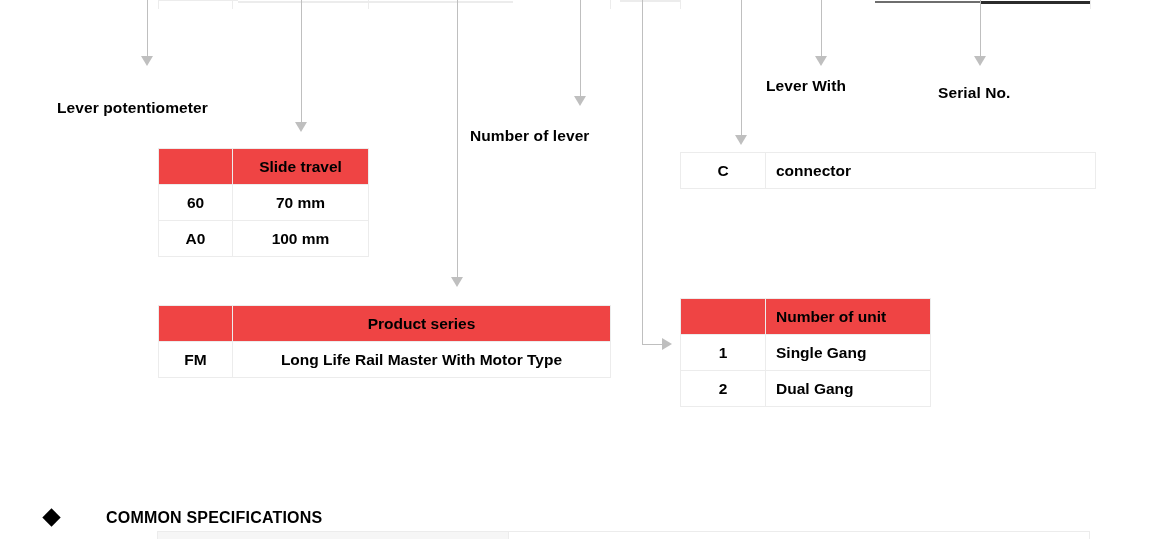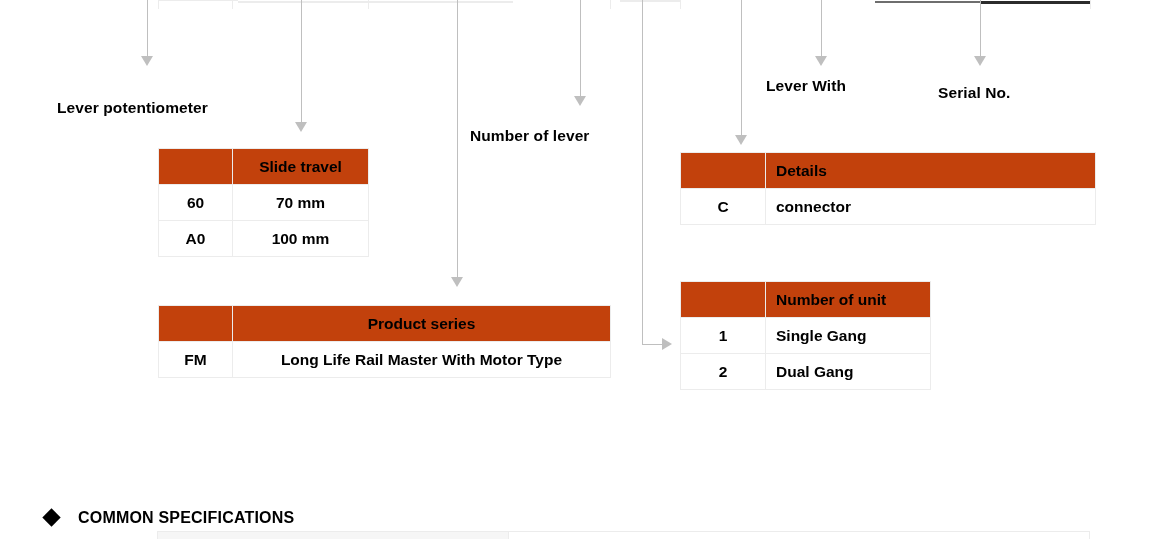--- a/index.html
+++ b/index.html
@@ -90,21 +90,21 @@
     border: 1px solid #ececec;
     font-size: 15.5px;
     font-weight: bold;
     color: #000000;
     padding: 0 10px;
     height: 35px;
     vertical-align: middle;
     white-space: nowrap;
   }
   .spec-table tr.head td {
-    background: #c2410c;
+    background: #ef4444;
   }
   .spec-table td.code {
     text-align: center;
   }
   .spec-table td.desc {
     text-align: left;
   }
   .spec-table td.desc-center {
     text-align: center;
   }
@@ -124,20 +124,21 @@
     background: #6e6e6e;
   }
 
   
   .section-heading {
     position: absolute;
     font-size: 16px;
     font-weight: bold;
     letter-spacing: 0.2px;
     white-space: nowrap;
+    margin-left: 28px;
   }
   .diamond {
     position: absolute;
     width: 13px;
     height: 13px;
     background: #000000;
     transform: rotate(45deg);
   }
 
   
@@ -262,32 +263,28 @@
       </tr>
     </tbody>
   </table>
 
   <table class="spec-table" style="left:680px; top:152px; width:415px;">
     <colgroup>
         <col style="width:85px;">
         <col style="width:330px;">
       </colgroup>
     <tbody>
-      <tr class="head">
-        <td class="blank"></td>
-        <td class="desc">Details</td>
-      </tr>
       <tr>
         <td class="code">C</td>
         <td class="desc">connector</td>
       </tr>
     </tbody>
   </table>
 
-  <table class="spec-table" style="left:680px; top:281px; width:250px;">
+  <table class="spec-table" style="left:680px; top:298px; width:250px;">
     <colgroup>
         <col style="width:85px;">
         <col style="width:165px;">
       </colgroup>
     <tbody>
       <tr class="head">
         <td class="blank"></td>
         <td class="desc">Number of unit</td>
       </tr>
       <tr>

